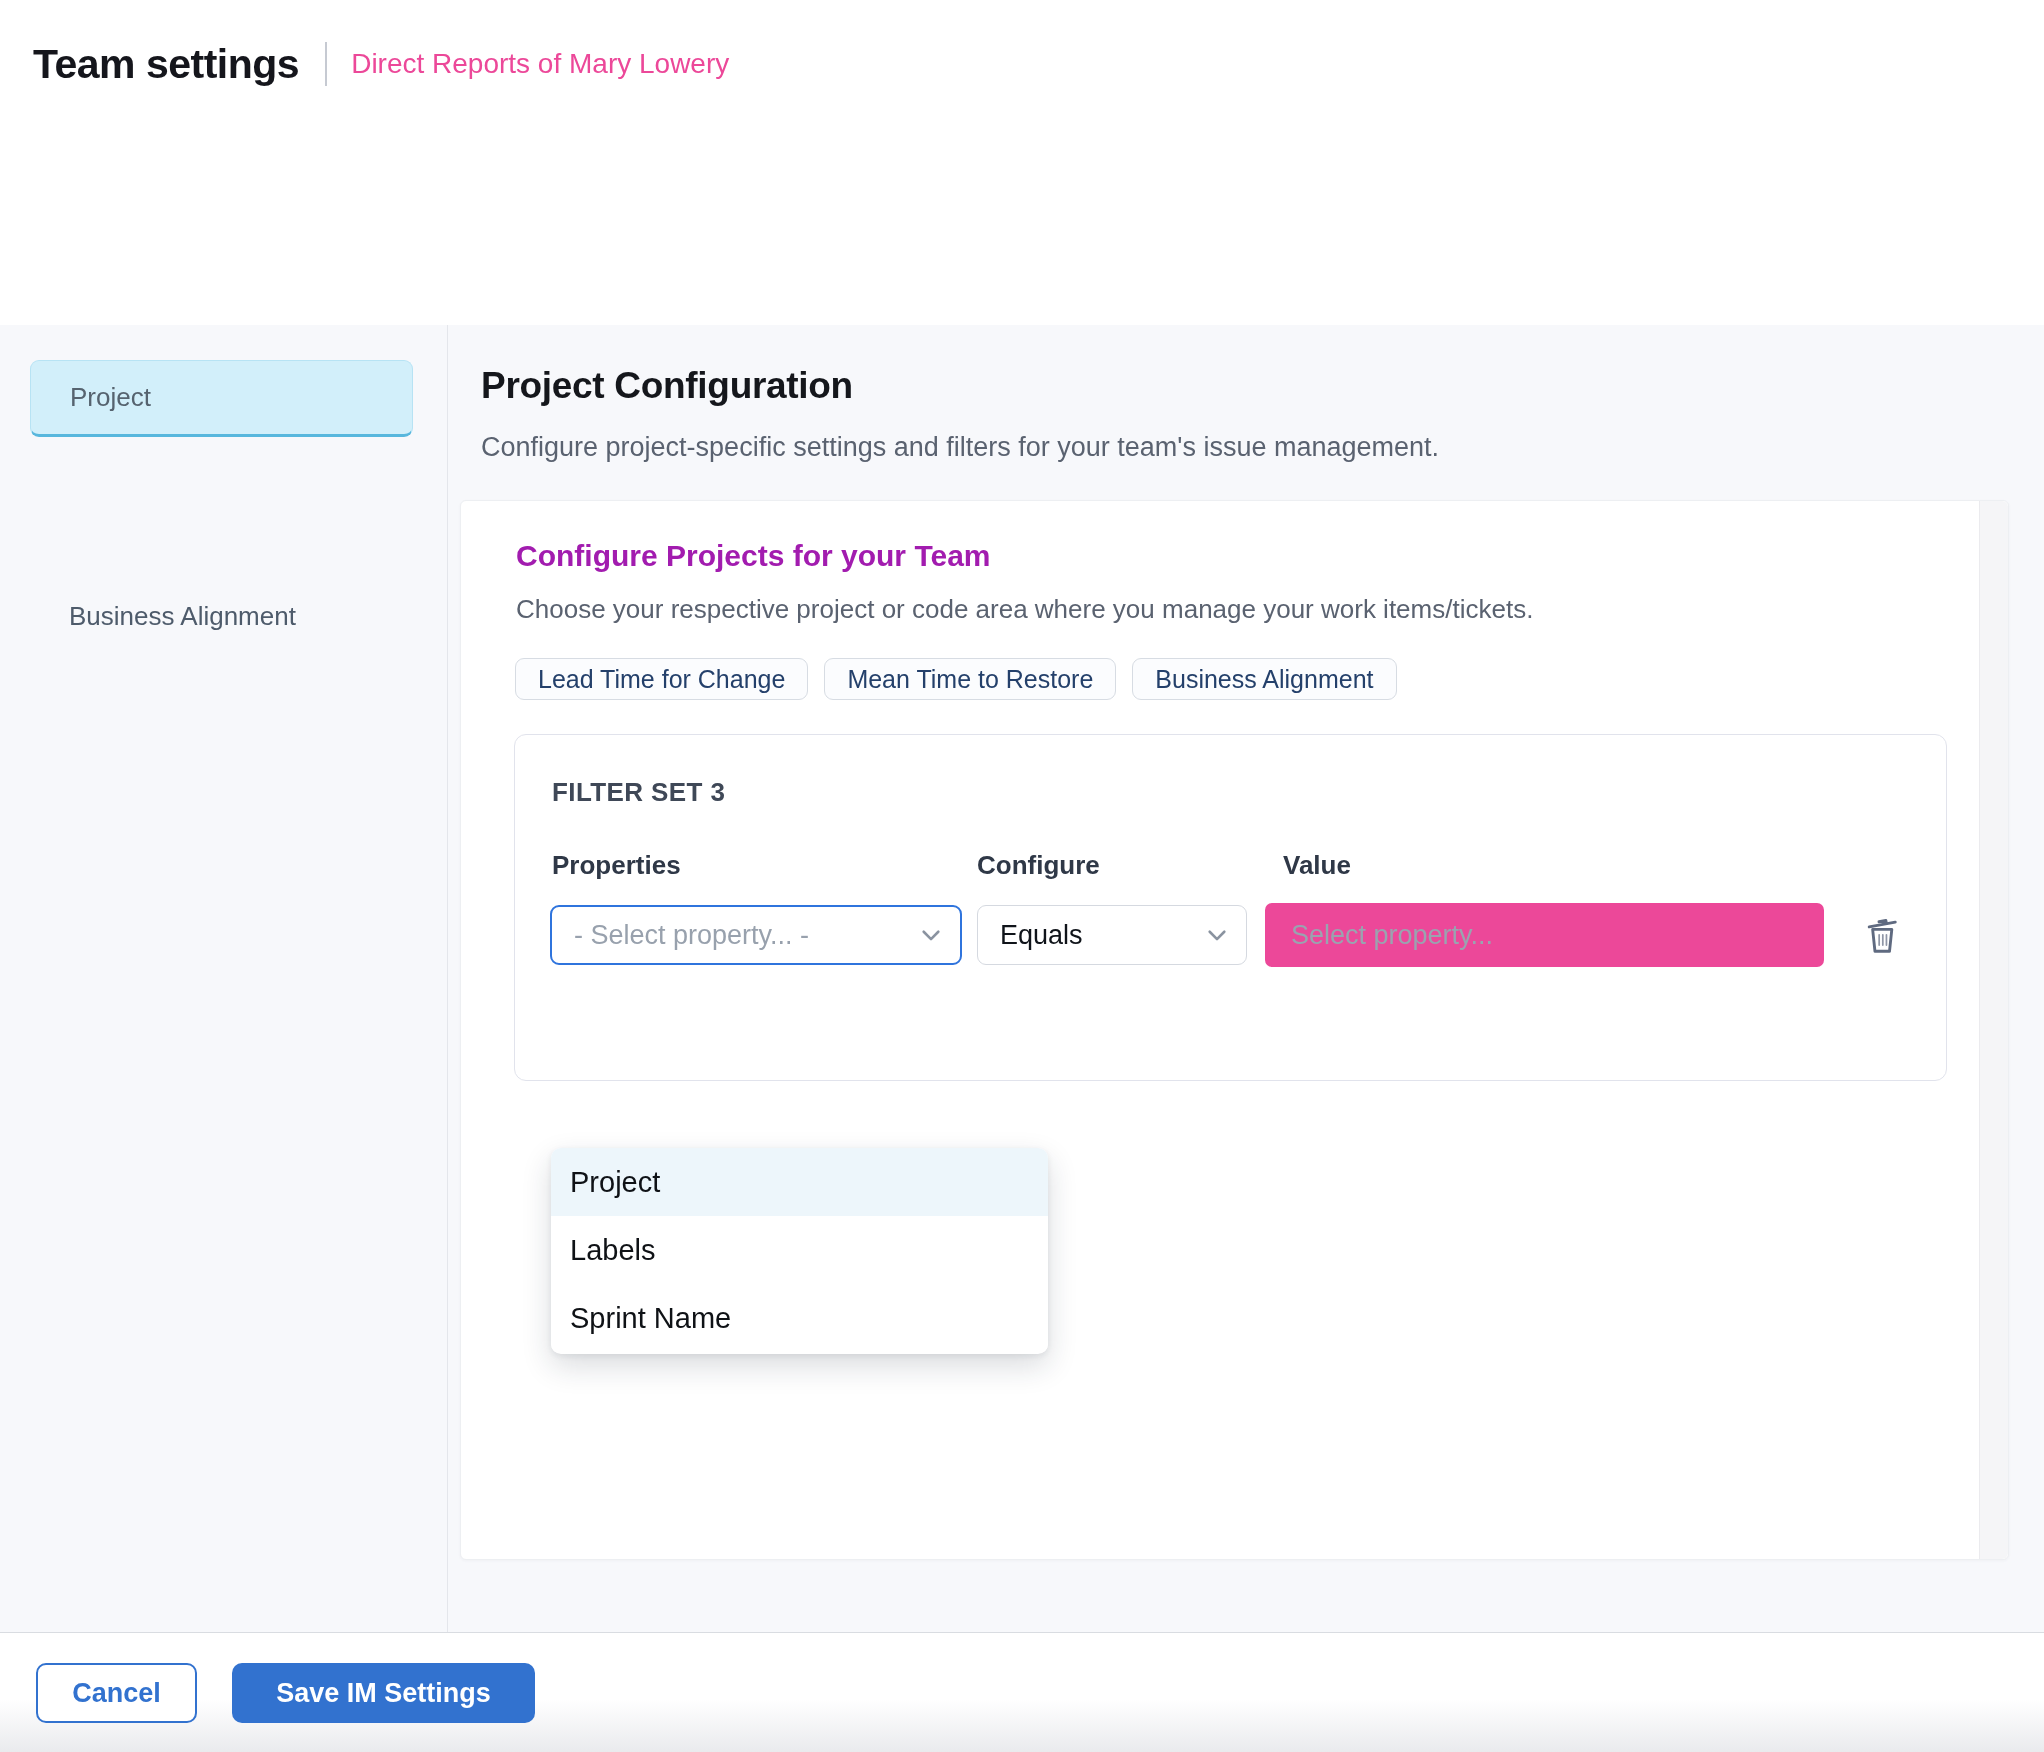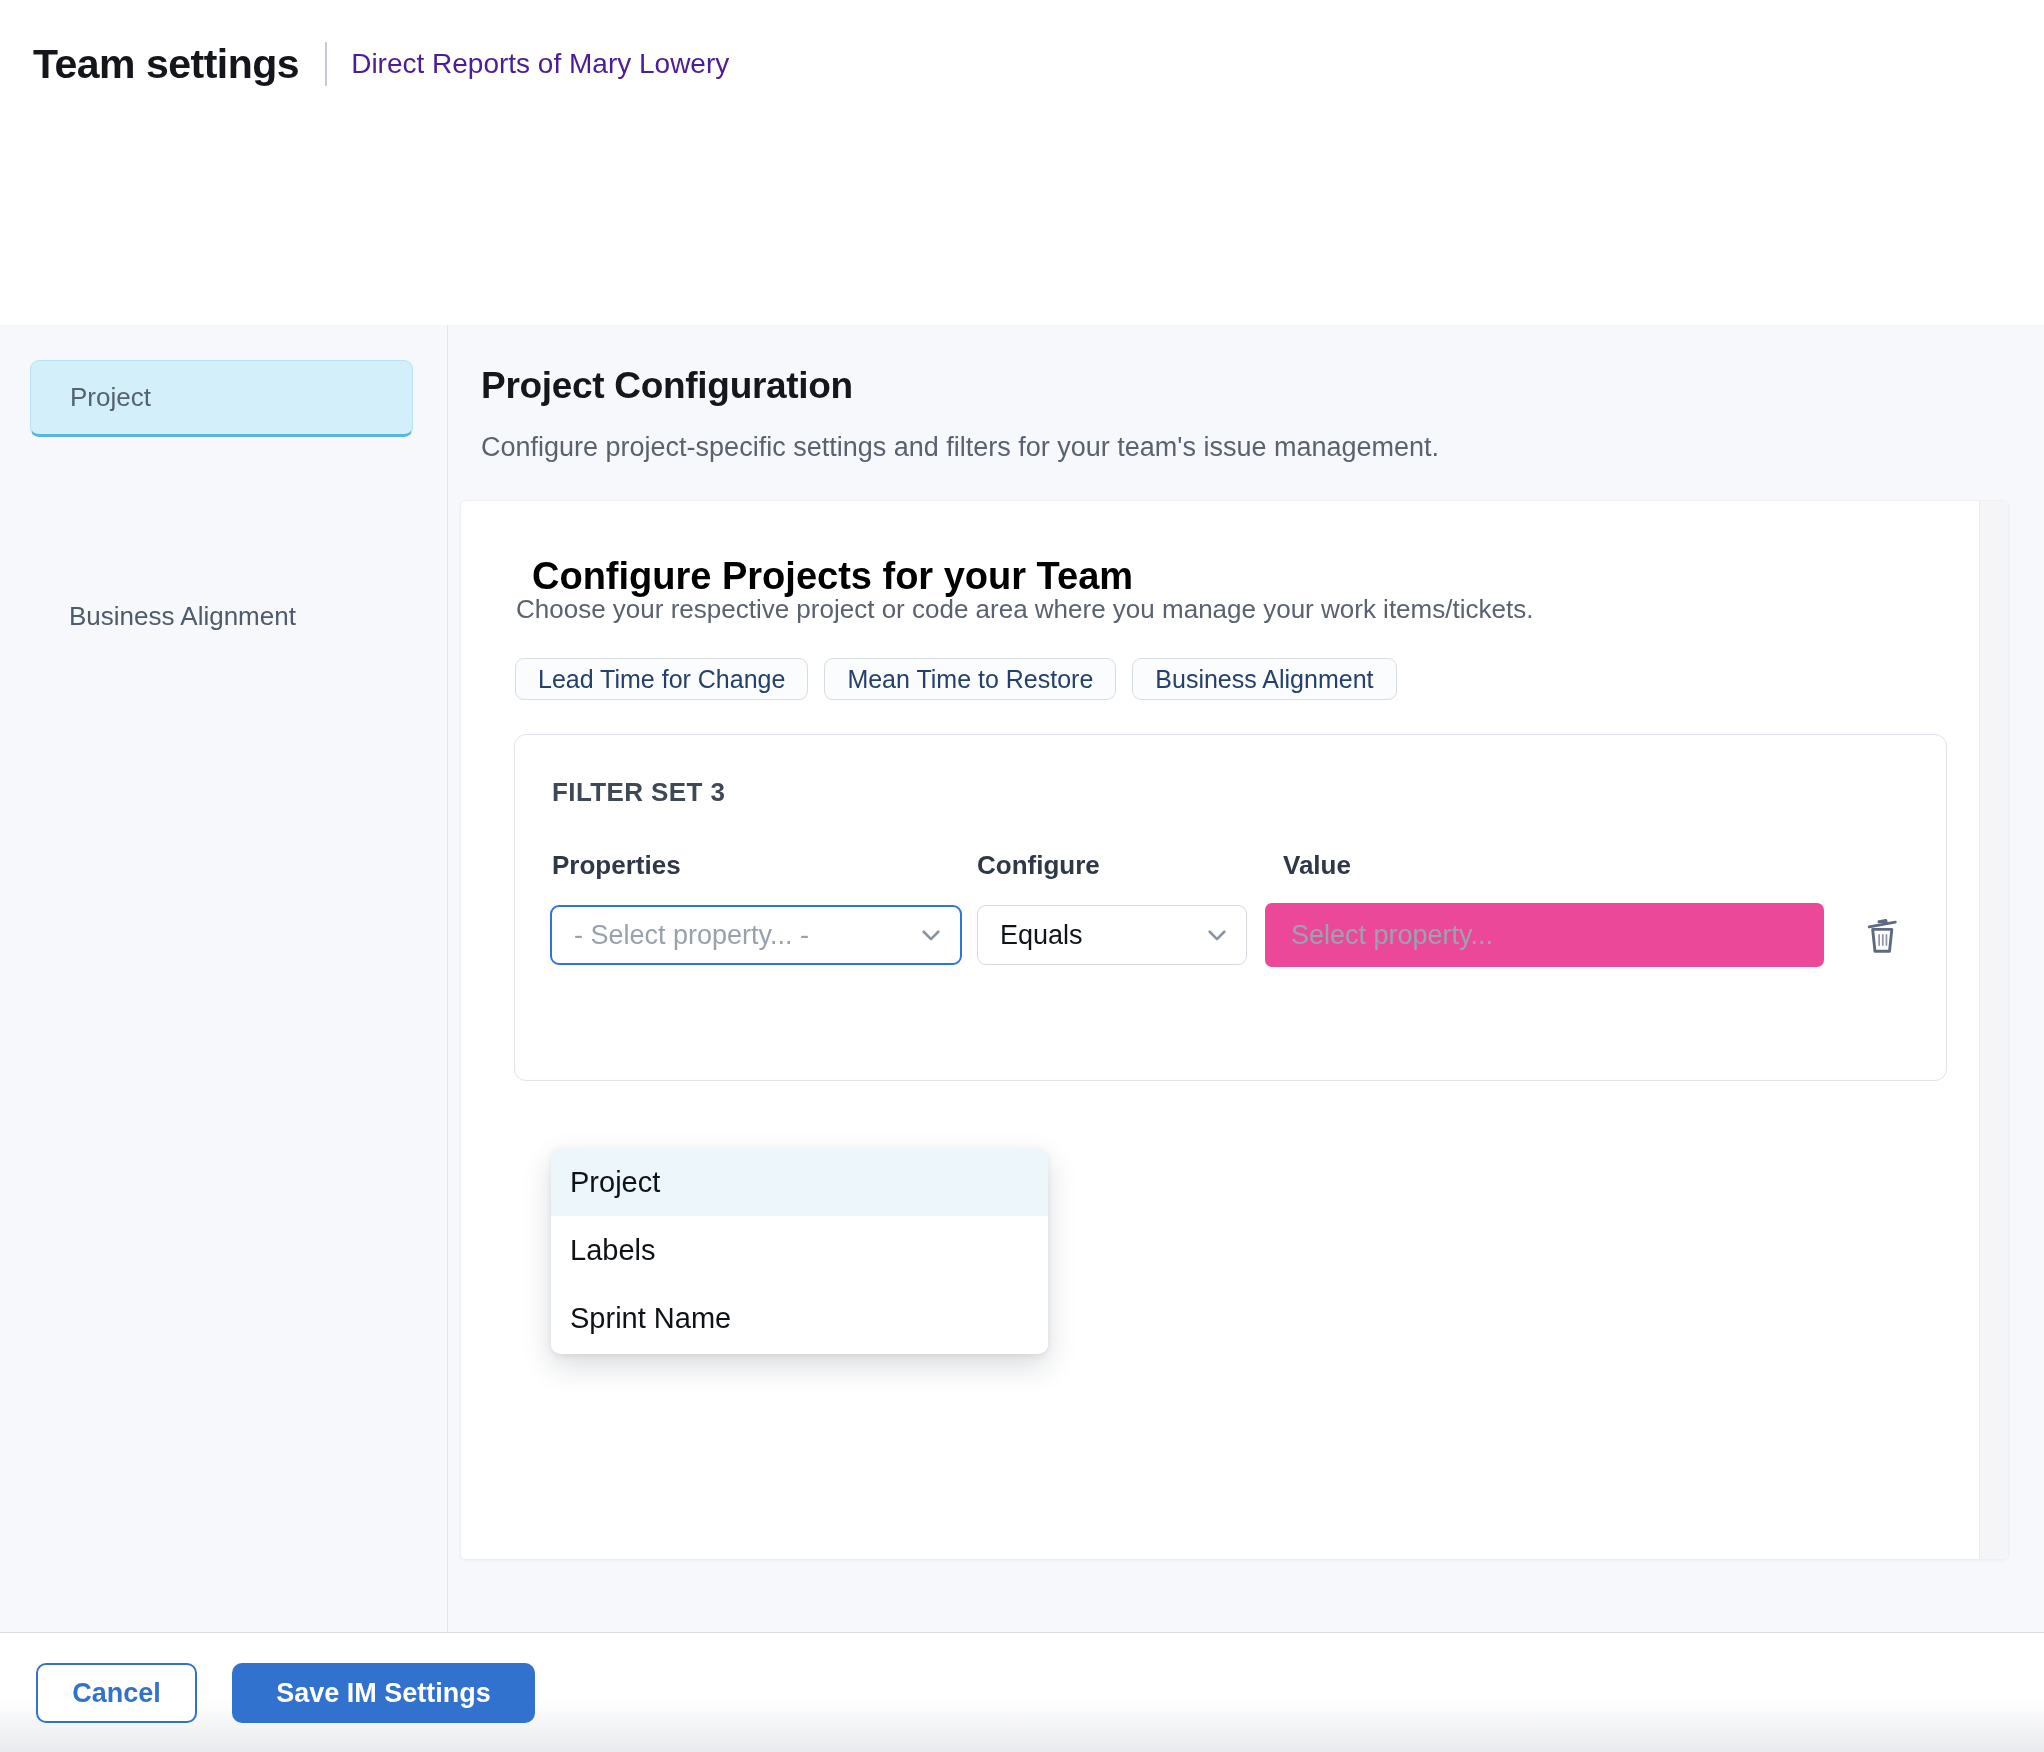--- a/index.html
+++ b/index.html
@@ -5,21 +5,21 @@
   html,body{margin:0;padding:0;background:#ffffff;}
   .page{
     position:relative;width:2044px;height:1752px;overflow:hidden;
     font-family:"Liberation Sans","DejaVu Sans",sans-serif;
     -webkit-font-smoothing:antialiased;color:#16181d;
   }
   
   .app-header{position:absolute;left:0;top:0;width:100%;height:128px;background:#fff;display:flex;align-items:center;}
   .app-title{font-size:41px;font-weight:700;color:#15161c;margin:0 0 0 33px;letter-spacing:-0.5px;}
   .title-sep{width:2px;height:44px;background:#c6cad2;margin:0 24px 0 26px;}
-  .app-subtitle{font-size:28px;color:#4c1d95;}
+  .app-subtitle{font-size:28px;color:#ec4899;}
   
   .tabs{position:absolute;left:0;top:128px;width:100%;height:85px;background:#fff;
     border-bottom:1px solid #e6e8ec;display:flex;align-items:stretch;padding-left:19px;box-sizing:border-box;gap:2px;}
   .tab{position:relative;display:flex;align-items:center;padding:0 27px;background:none;border:none;
     font-family:inherit;font-size:27px;font-weight:600;color:#1a1c21;cursor:pointer;}
   .tab.active::after{content:"";position:absolute;left:0;right:0;bottom:-1px;height:7px;background:#3272cf;border-radius:4px 4px 0 0;}
   
   .integration-row{position:absolute;left:0;top:213px;width:100%;height:112px;background:#fff;display:flex;align-items:center;}
   .integration-row::after{content:"";position:absolute;left:25px;right:0;bottom:0;height:1px;background:#e4e6eb;}
   .integration-label{font-size:27px;color:#111318;margin-left:33px;}
@@ -36,21 +36,21 @@
   .side-item.active{top:35px;height:77px;background:#d2effa;border:1px solid #b7e3f4;border-bottom:3px solid #58b7dd;color:#56636f;}
   .side-item.i2{top:147px;}
   .side-item.i3{top:255px;}
   
   .main-title{position:absolute;left:481px;top:40px;margin:0;font-size:37px;font-weight:700;color:#15171c;letter-spacing:-0.3px;}
   .main-sub{position:absolute;left:481px;top:107px;margin:0;font-size:27px;color:#5a6270;}
   
   .card{position:absolute;left:460px;top:175px;width:1547px;height:1058px;background:#fff;
     border:1px solid #edeff2;border-radius:6px;box-shadow:0 1px 3px rgba(40,50,70,.04);}
   .card-scroll-gutter{position:absolute;top:0;right:0;width:28px;height:100%;background:#f5f5f7;border-left:1px solid #ebebee;border-radius:0 6px 6px 0;}
-  .card-title{position:absolute;left:55px;top:38px;margin:16px;font-size:38px;font-weight:700;color:#000000;}
+  .card-title{position:absolute;left:55px;top:38px;margin:0;font-size:30px;font-weight:700;color:#a21caf;}
   .card-sub{position:absolute;left:55px;top:93px;margin:0;font-size:26px;color:#5a6270;}
   .chip-row{position:absolute;left:54px;top:157px;display:flex;gap:16px;}
   .metric-chip{height:42px;display:inline-flex;align-items:center;padding:0 22px;border:1px solid #d7dce3;
     border-radius:9px;background:#fbfcfe;font-size:25px;font-weight:500;color:#24406b;cursor:pointer;font-family:inherit;}
   
   .filterset{position:absolute;left:53px;top:233px;width:1433px;height:347px;background:#fff;
     border:1px solid #e1e3ec;border-radius:12px;box-sizing:border-box;}
   .fs-title{position:absolute;left:37px;top:42px;font-size:26px;font-weight:700;color:#3f4857;letter-spacing:.4px;}
   .fs-col-label{position:absolute;top:115px;font-size:26px;font-weight:700;color:#2f3847;}
   .fs-col-label.c1{left:37px;}

